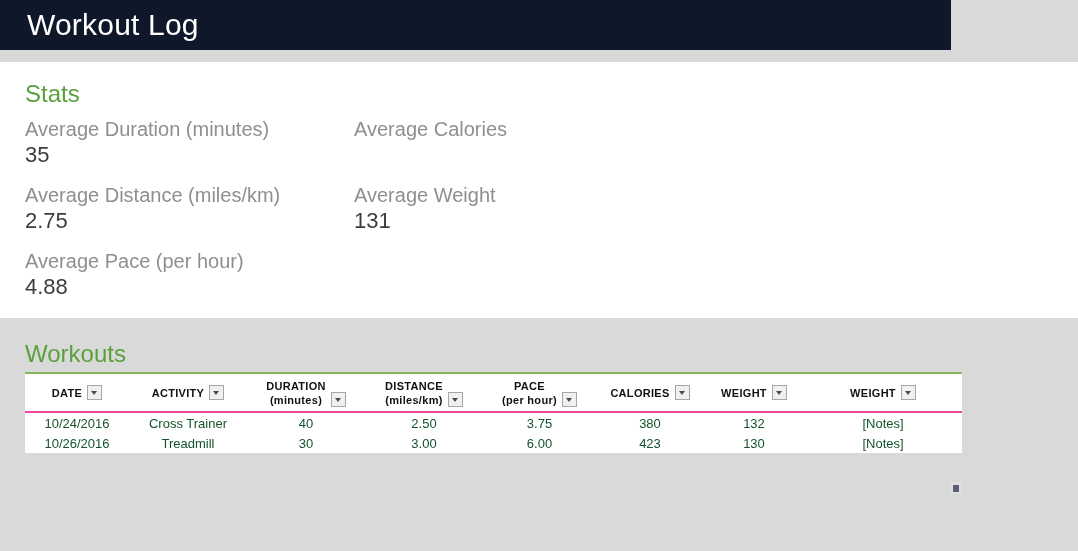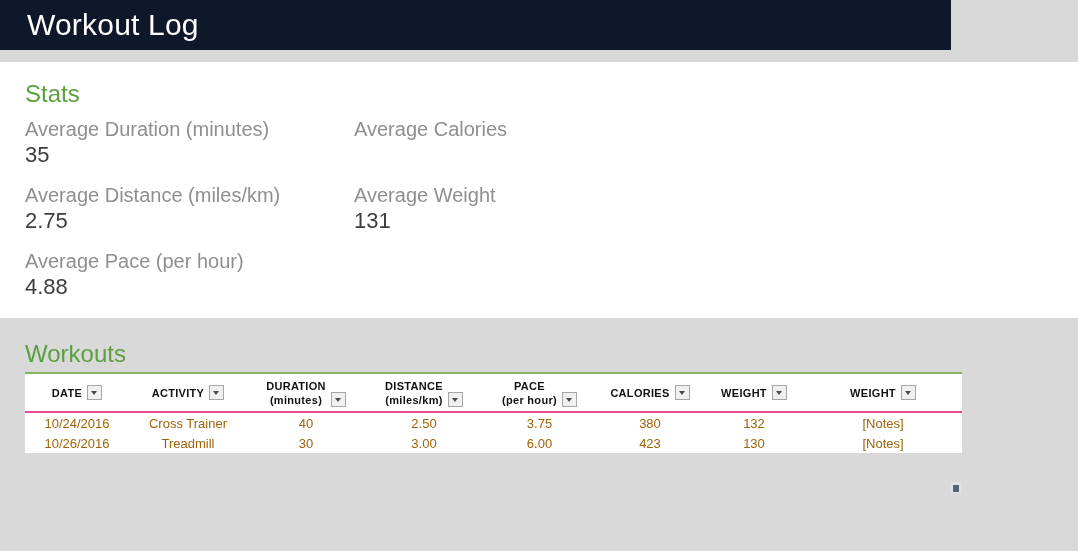--- a/index.html
+++ b/index.html
@@ -166,21 +166,21 @@
     width: 0;
     height: 0;
     border-left: 3.5px solid transparent;
     border-right: 3.5px solid transparent;
     border-top: 4px solid #4a4a4a;
   }
   table.wk tbody td {
     height: 20px;
     padding: 0 4px;
     font-size: 13px;
-    color: #a16207;
+    color: #14532d;
     text-align: center;
     vertical-align: middle;
     background: #ffffff;
     border: none;
   }
   td.cell-date { text-align: center; }
   td.cell-activity { text-align: left; padding-left: 10px; }
   td.cell-notes { text-align: left; padding-left: 10px; color: #333333; }
 
   

